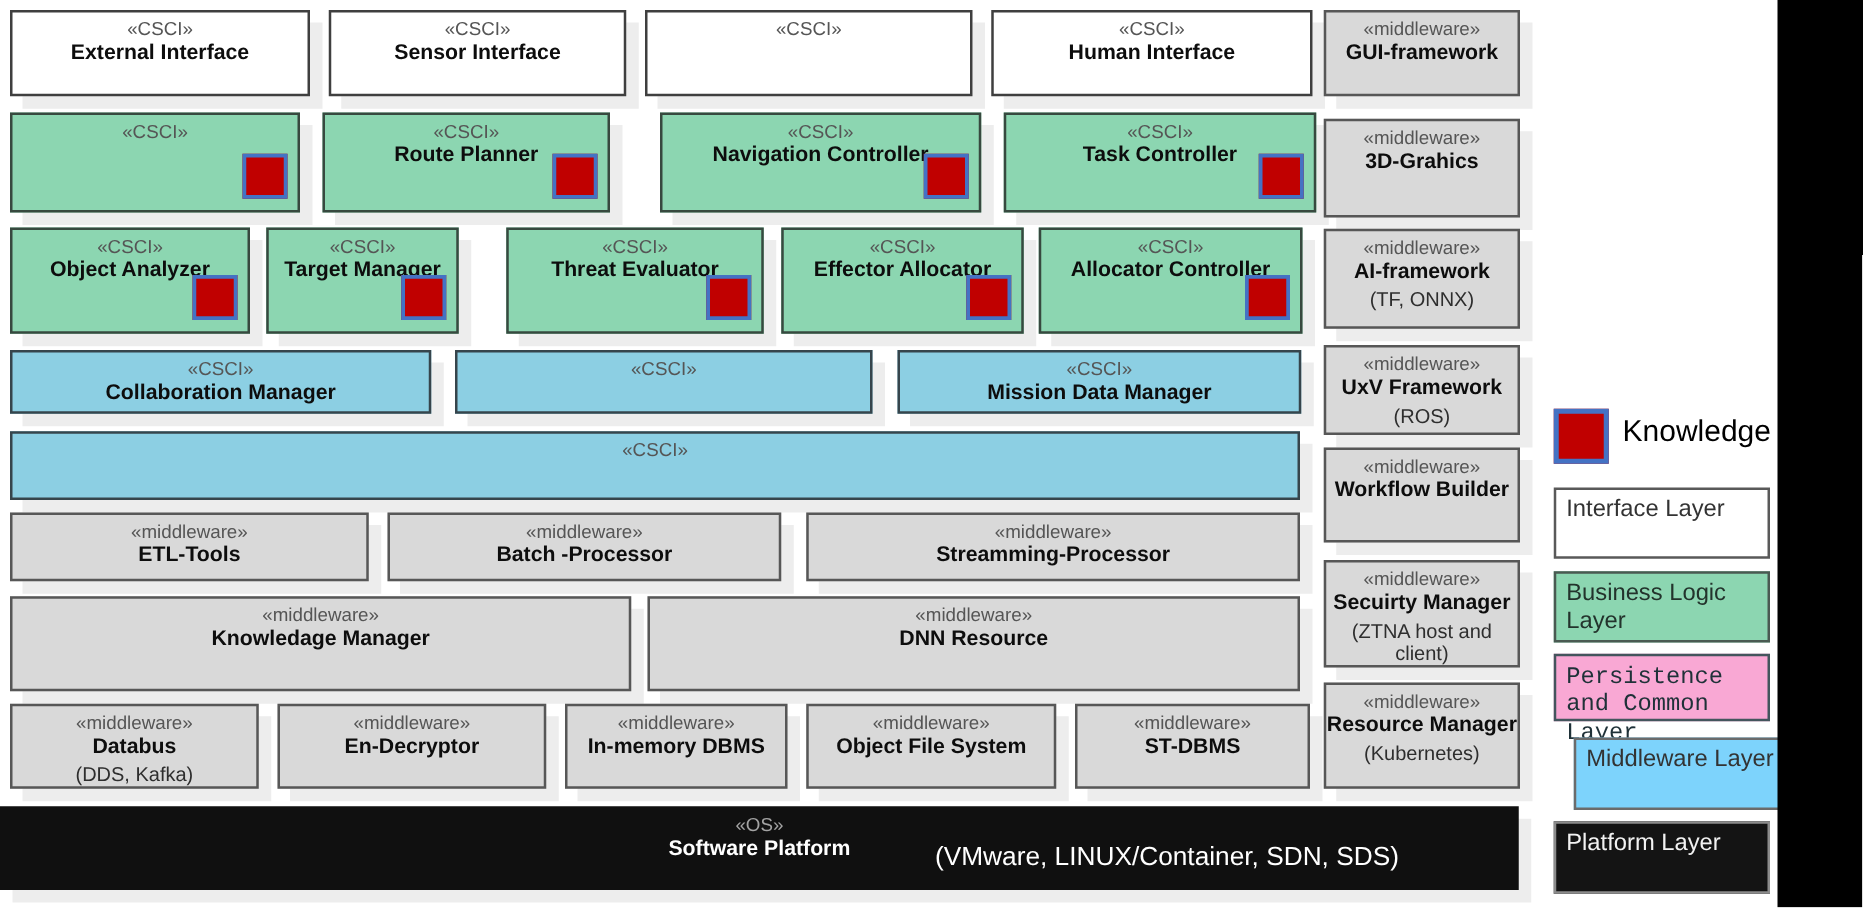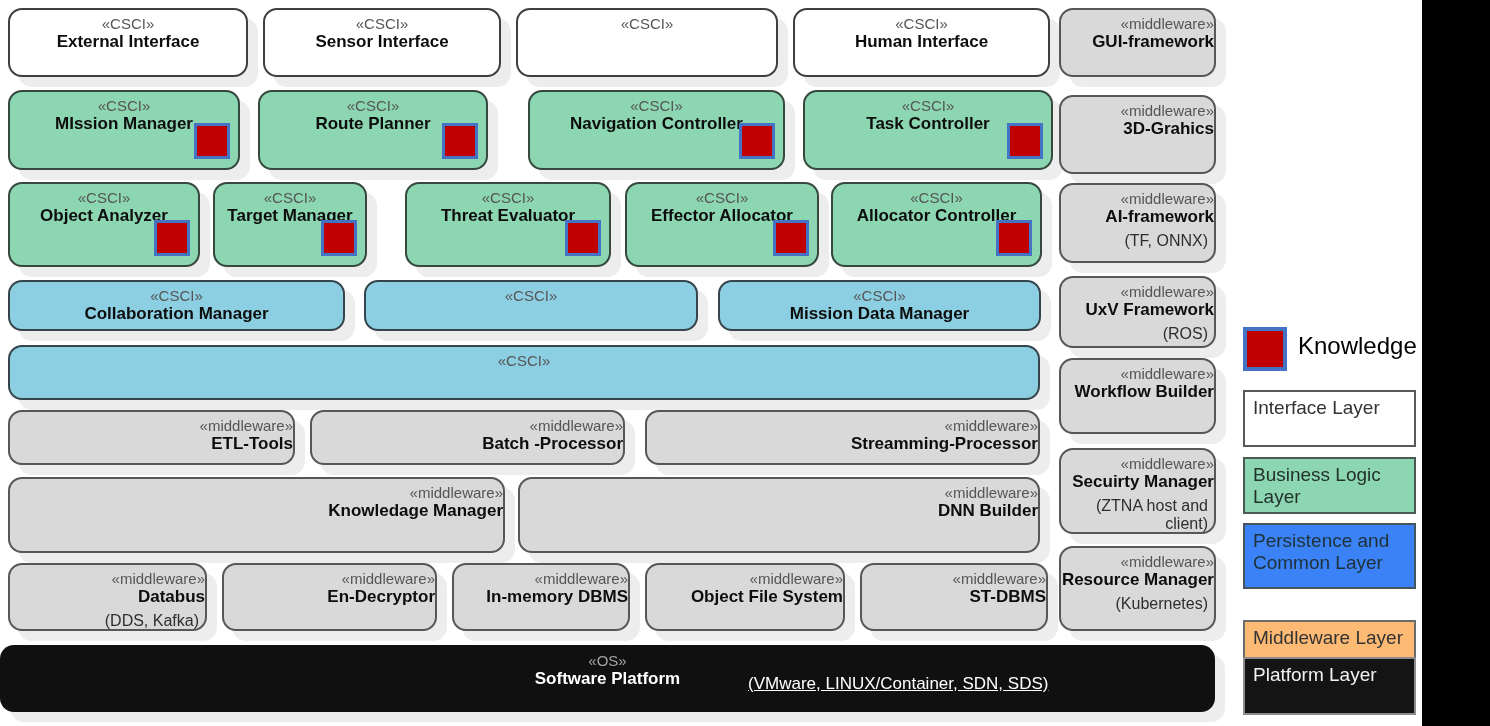--- a/index.html
+++ b/index.html
@@ -1,34 +1,34 @@
 <!DOCTYPE html>
 <html><head>
 <meta charset="utf-8">
 <style>
   html,body{margin:0;padding:0;background:#ffffff;}
   #canvas{position:relative;width:1490px;height:726px;background:#ffffff;overflow:hidden;
           font-family:"Liberation Sans",sans-serif;}
   .box{position:absolute;box-sizing:border-box;text-align:center;padding-top:5px;
-       box-shadow:10px 10px 0 #ededed;border-radius:14px;}
+       box-shadow:10px 10px 0 #ededed;}
   .interface{background:#ffffff;border:2px solid #3f3f3f;}
   .business{background:#8cd6b1;border:2px solid #37493f;}
   .persistence{background:#8ccfe3;border:2px solid #36454c;}
-  .middleware{background:#d9d9d9;border:2px solid #575757;text-align:right;}
+  .middleware{background:#d9d9d9;border:2px solid #575757;}
   .stereo{font-size:15px;color:#555;line-height:1.15;}
   .bname{font-size:17px;font-weight:bold;color:#0d0d0d;line-height:1.2;}
   .bsub{font-size:16px;color:#2e2e2e;line-height:1.15;margin-top:4px;padding:0 6px;}
   .marker{position:absolute;right:8px;bottom:9px;width:30px;height:30px;
           background:#c00000;border:3px solid #4472c4;}
   #platform-bar{position:absolute;left:0;top:645px;width:1215px;height:67px;
           background:#101010;box-shadow:10px 10px 0 #ededed;text-align:center;
           padding-top:7px;box-sizing:border-box;}
   #platform-bar .stereo{color:#a3a3a3;}
   #platform-bar .bname{color:#ffffff;}
-  #platform-detail{position:absolute;left:748px;top:29px;font-size:17px;color:#ffffff;text-decoration:underline;}
+  #platform-detail{position:absolute;left:748px;top:29px;font-size:21px;color:#ffffff;}
   #right-strip{position:absolute;left:1422px;top:0;width:68px;height:726px;background:#000000;z-index:6;}
   #legend-marker{position:absolute;left:1243px;top:327px;width:36px;height:36px;
           background:#c00000;border:4px solid #4472c4;}
   #legend-marker-label{position:absolute;left:1298px;top:332px;font-size:24px;color:#000;white-space:nowrap;}
   .legend-box{position:absolute;left:1243px;width:173px;box-sizing:border-box;
           padding:5px 8px;font-size:19px;line-height:1.18;text-align:left;}
 </style>
 </head>
 <body>
 
@@ -44,21 +44,20 @@
     </div>
     <div class="box interface" style="left: 516px; top: 8px; width: 262px; height: 69px;">
       <div class="stereo">«CSCI»</div>
     </div>
     <div class="box interface" style="left: 793px; top: 8px; width: 257px; height: 69px;">
       <div class="stereo">«CSCI»</div>
       <div class="bname">Human Interface</div>
     </div>
     <div class="box business" style="left: 8px; top: 90px; width: 232px; height: 80px;">
       <div class="stereo">«CSCI»</div>
-      <div class="bname">MIssion Manager</div>
       <div class="marker"></div>
     </div>
     <div class="box business" style="left: 258px; top: 90px; width: 230px; height: 80px;">
       <div class="stereo">«CSCI»</div>
       <div class="bname">Route Planner</div>
       <div class="marker"></div>
     </div>
     <div class="box business" style="left: 528px; top: 90px; width: 257px; height: 80px;">
       <div class="stereo">«CSCI»</div>
       <div class="bname">Navigation Controller</div>
@@ -119,21 +118,21 @@
     <div class="box middleware" style="left: 645px; top: 410px; width: 395px; height: 55px;">
       <div class="stereo">«middleware»</div>
       <div class="bname">Streamming-Processor</div>
     </div>
     <div class="box middleware" style="left: 8px; top: 477px; width: 497px; height: 76px;">
       <div class="stereo">«middleware»</div>
       <div class="bname">Knowledage Manager</div>
     </div>
     <div class="box middleware" style="left: 518px; top: 477px; width: 522px; height: 76px;">
       <div class="stereo">«middleware»</div>
-      <div class="bname">DNN Builder</div>
+      <div class="bname">DNN Resource</div>
     </div>
     <div class="box middleware" style="left: 8px; top: 563px; width: 199px; height: 68px;">
       <div class="stereo">«middleware»</div>
       <div class="bname">Databus</div>
       <div class="bsub">(DDS, Kafka)</div>
     </div>
     <div class="box middleware" style="left: 222px; top: 563px; width: 215px; height: 68px;">
       <div class="stereo">«middleware»</div>
       <div class="bname">En-Decryptor</div>
     </div>
@@ -185,17 +184,17 @@
     <div class="stereo">«OS»</div>
     <div class="bname">Software Platform</div>
     <div id="platform-detail">(VMware, LINUX/Container, SDN, SDS)</div>
   </div>
 
   <div id="legend-marker"></div>
   <div id="legend-marker-label">Knowledge m</div>
 
   <div class="legend-box" style="top: 390px; height: 57px; background: rgb(255, 255, 255); border: 2px solid rgb(89, 89, 89); color: rgb(51, 51, 51);">Interface Layer</div>
     <div class="legend-box" style="top: 457px; height: 57px; background: rgb(140, 214, 177); border: 2px solid rgb(74, 90, 82); color: rgb(35, 51, 44);">Business Logic Layer</div>
-    <div class="legend-box" style="top: 523px; height: 66px; background: #3b82f6; border: 2px solid rgb(68, 85, 93); color: rgb(31, 49, 56);">Persistence and Common Layer</div>
-    <div class="legend-box" style="top: 620px; height: 58px; background: #fdba74; border: 2px solid rgb(107, 107, 107); color: rgb(51, 51, 51);">Middleware Layer</div>
+    <div class="legend-box" style="top: 523px; height: 54px; background: #f9a8d4; border: 2px solid rgb(68, 85, 93); color: rgb(31, 49, 56); font-family: Liberation Mono, monospace;">Persistence and Common Layer</div>
+    <div class="legend-box" style="top: 590px; height: 58px; background: #7dd3fc; border: 2px solid rgb(107, 107, 107); color: rgb(51, 51, 51); margin-left: 16px;">Middleware Layer</div>
     <div class="legend-box" style="top: 657px; height: 58px; background: rgb(20, 20, 20); border: 2px solid rgb(140, 140, 140); color: rgb(242, 242, 242);">Platform Layer</div>
     <div id="right-strip"></div>
 </div>
 
 </body></html>

